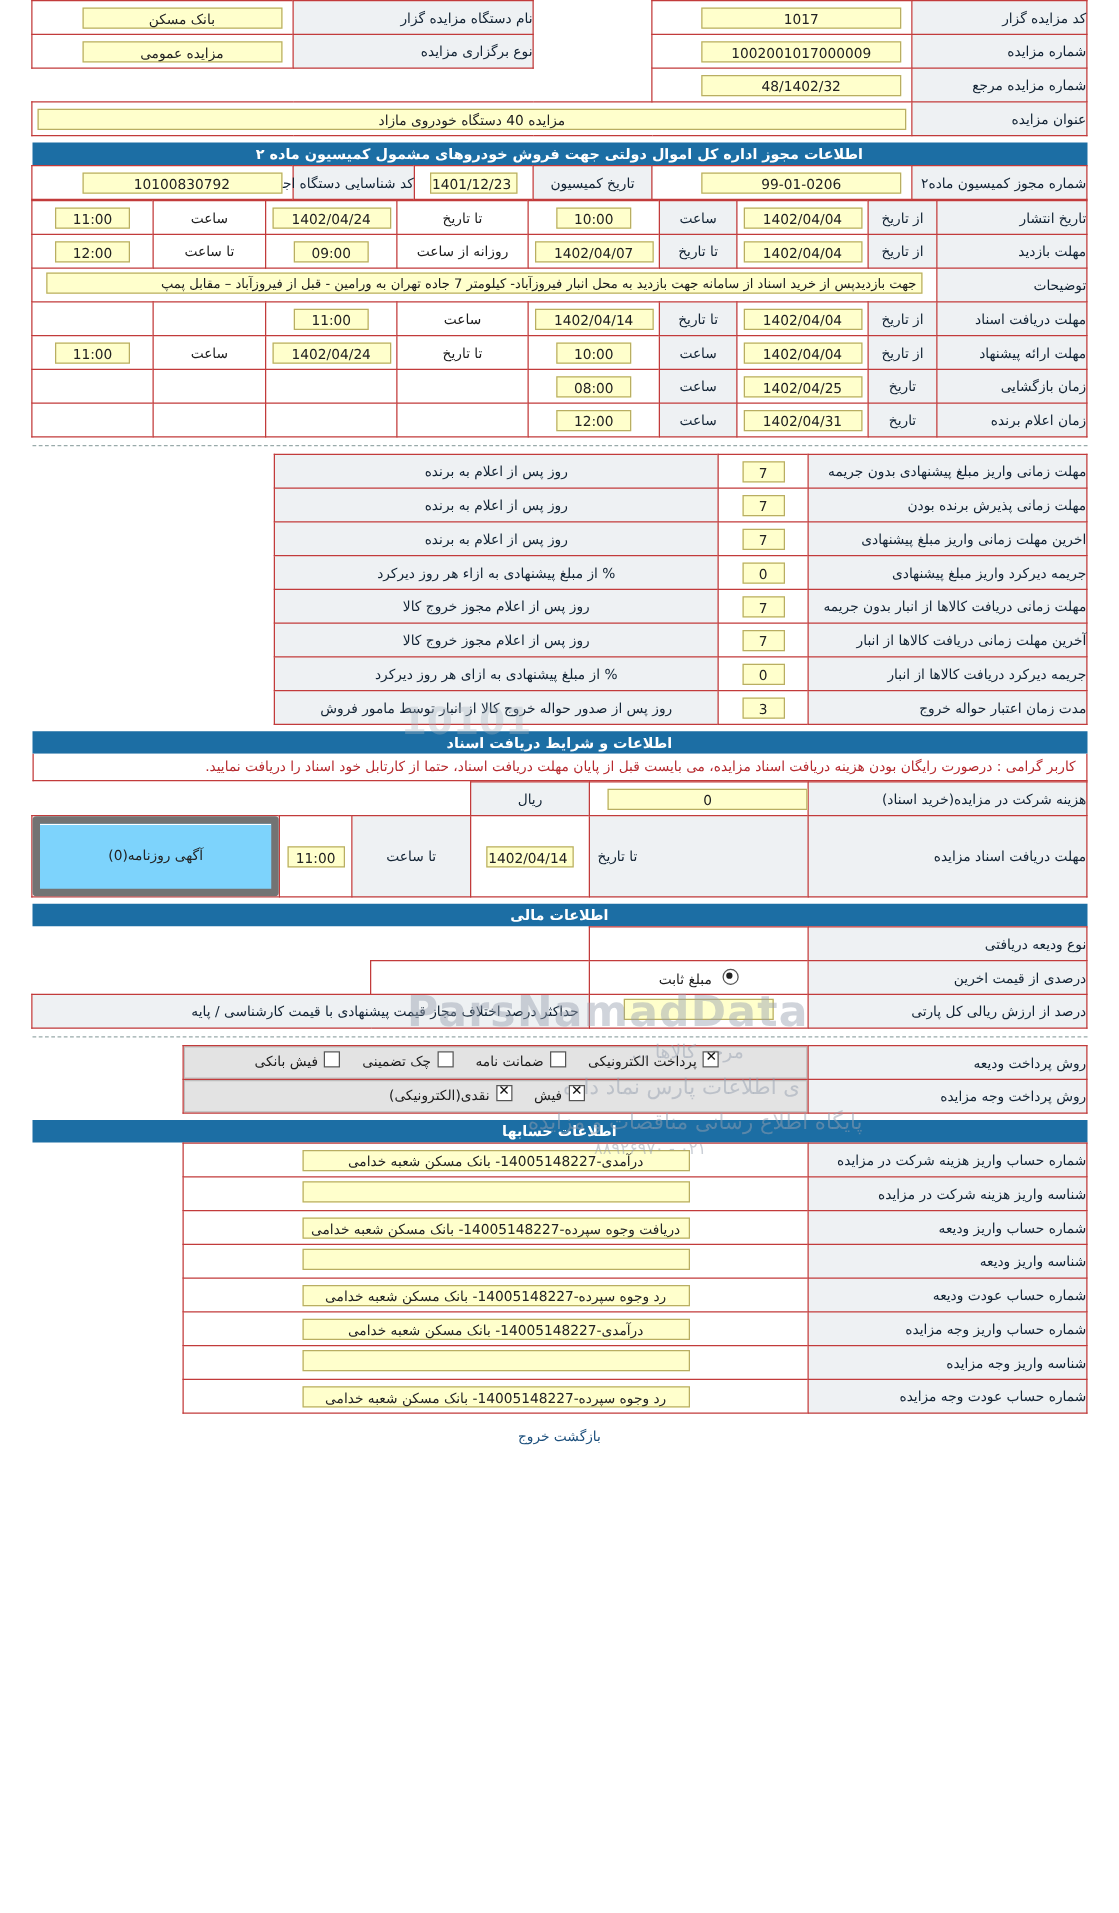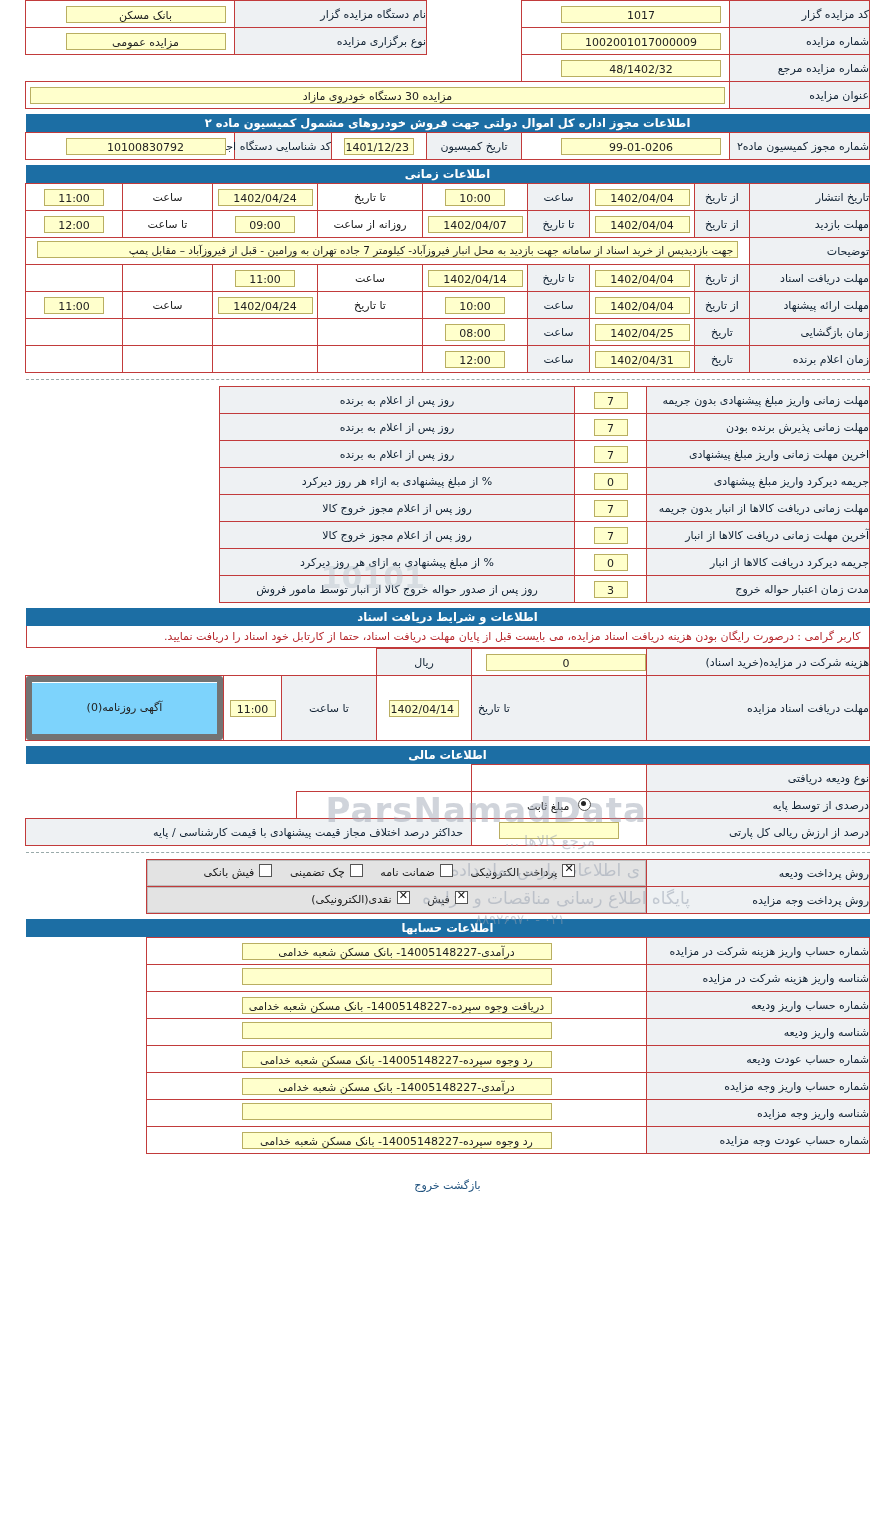--- a/index.html
+++ b/index.html
@@ -76,21 +76,21 @@
 
   .btn{
     display:inline-block;background:#7dd3fc;border:6px solid #737373;border-radius:3px;
     height:20px;line-height:20px;padding:16px 10px;font-size:11px;color:#222;
     box-shadow:inset 0 1px 0 #fff;
   }
 
   .boxrow{background:#e3e3e3;border:1px solid #bdbdbd;height:24px;line-height:24px;text-align:center;}
   .boxrow .cb{margin-right:14px;}
 
-  .footer{width:844px;margin:25px auto 6px auto;text-align:center;color:#1c4f7c;font-size:11px;}
+  .footer{width:844px;margin:12px auto 6px auto;text-align:center;color:#1c4f7c;font-size:11px;}
 
   .wm{
     position:absolute;pointer-events:none;user-select:none;
     font-family:"DejaVu Sans","Liberation Sans",sans-serif;
   }
   .wm1{top:790px;right:248px;font-size:34px;font-weight:bold;color:rgba(150,160,175,.45);letter-spacing:1px;}
   .wm2{top:832px;right:300px;font-size:15px;color:rgba(150,160,175,.5);}
   .wm3{top:860px;right:255px;font-size:17px;color:rgba(150,160,175,.5);}
   .wm4{top:888px;right:205px;font-size:17px;color:rgba(150,160,175,.5);}
   .wm5{top:912px;right:330px;font-size:13px;color:rgba(150,160,175,.5);}
@@ -133,21 +133,21 @@
     </tr>
     <tr>
       <td class="lbl">شماره مزایده مرجع</td>
       <td class="val"><span class="fld w160">48/1402/32</span></td>
       <td class="nob"></td>
       <td class="nob"></td>
       <td class="nob"></td>
     </tr>
     <tr>
       <td class="lbl">عنوان مزایده</td>
-      <td class="val" colspan="4"><span class="fld" style="width:99%">مزایده 30 دستگاه خودروی مازاد</span></td>
+      <td class="val" colspan="4"><span class="fld" style="width:99%">مزایده 40 دستگاه خودروی مازاد</span></td>
     </tr>
   </tbody>
     </table>
 
   <div class="sec-wrap">
     <div class="sec">اطلاعات مجوز اداره کل اموال دولتی جهت فروش خودروهای مشمول کمیسیون ماده ٢</div>
   </div>
   <table class="grid" style="border-top:none">
     <colgroup>
         <col style="width:140px">
@@ -162,23 +162,20 @@
       <td class="lbl">شماره مجوز کمیسیون ماده٢</td>
       <td class="val"><span class="fld w160">99-01-0206</span></td>
       <td class="lbl" style="text-align:center">تاریخ کمیسیون</td>
       <td class="val"><span class="fld w70">1401/12/23</span></td>
       <td class="lbl" style="text-align:center">کد شناسایی دستگاه اجرایی</td>
       <td class="val"><span class="fld w160">10100830792</span></td>
     </tr>
   </tbody>
     </table>
 
-  <div class="sec-wrap">
-    <div class="sec">اطلاعات زمانی</div>
-  </div>
   <table class="grid">
     <colgroup>
         <col style="width:120px">
         <col style="width:55px">
         <col style="width:105px">
         <col style="width:62px">
         <col style="width:105px">
         <col style="width:105px">
         <col style="width:105px">
         <col style="width:90px">
@@ -371,21 +368,21 @@
         <col style="width:271px">
       </colgroup>
     <tbody>
         <tr>
       <td class="lbl">نوع ودیعه دریافتی</td>
       <td class="val"></td>
       <td class="nob"></td>
       <td class="nob"></td>
     </tr>
     <tr>
-      <td class="lbl">درصدی از توسط پایه</td>
+      <td class="lbl">درصدی از قیمت اخرین</td>
       <td class="val">
         <span class="radio on"></span>
         <span>مبلغ ثابت</span>
       </td>
       <td class="val"></td>
       <td class="nob"></td>
     </tr>
     <tr>
       <td class="lbl">درصد از ارزش ریالی کل پارتی</td>
       <td class="val"><span class="fld w120"></span></td>

